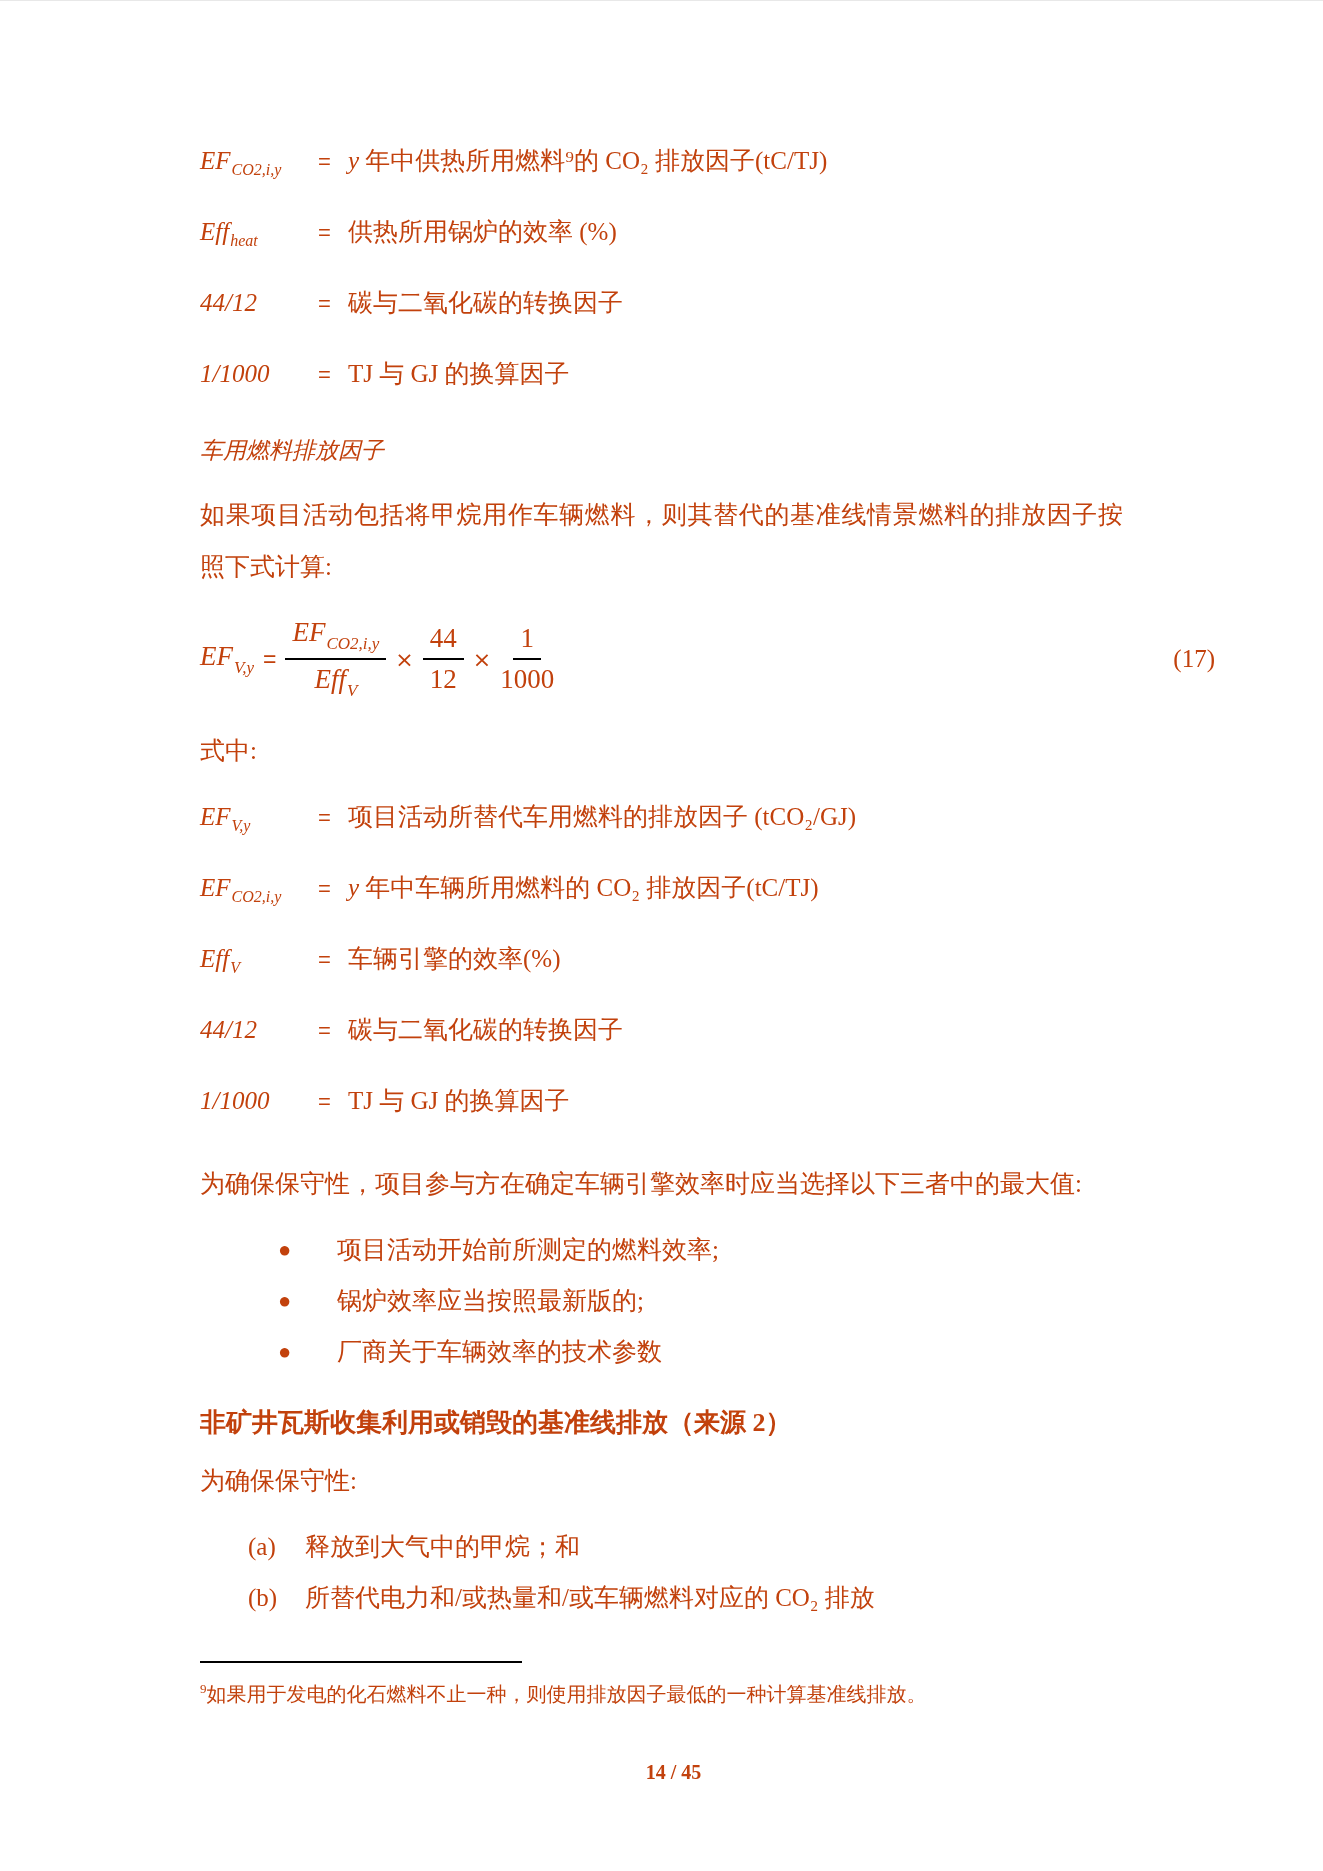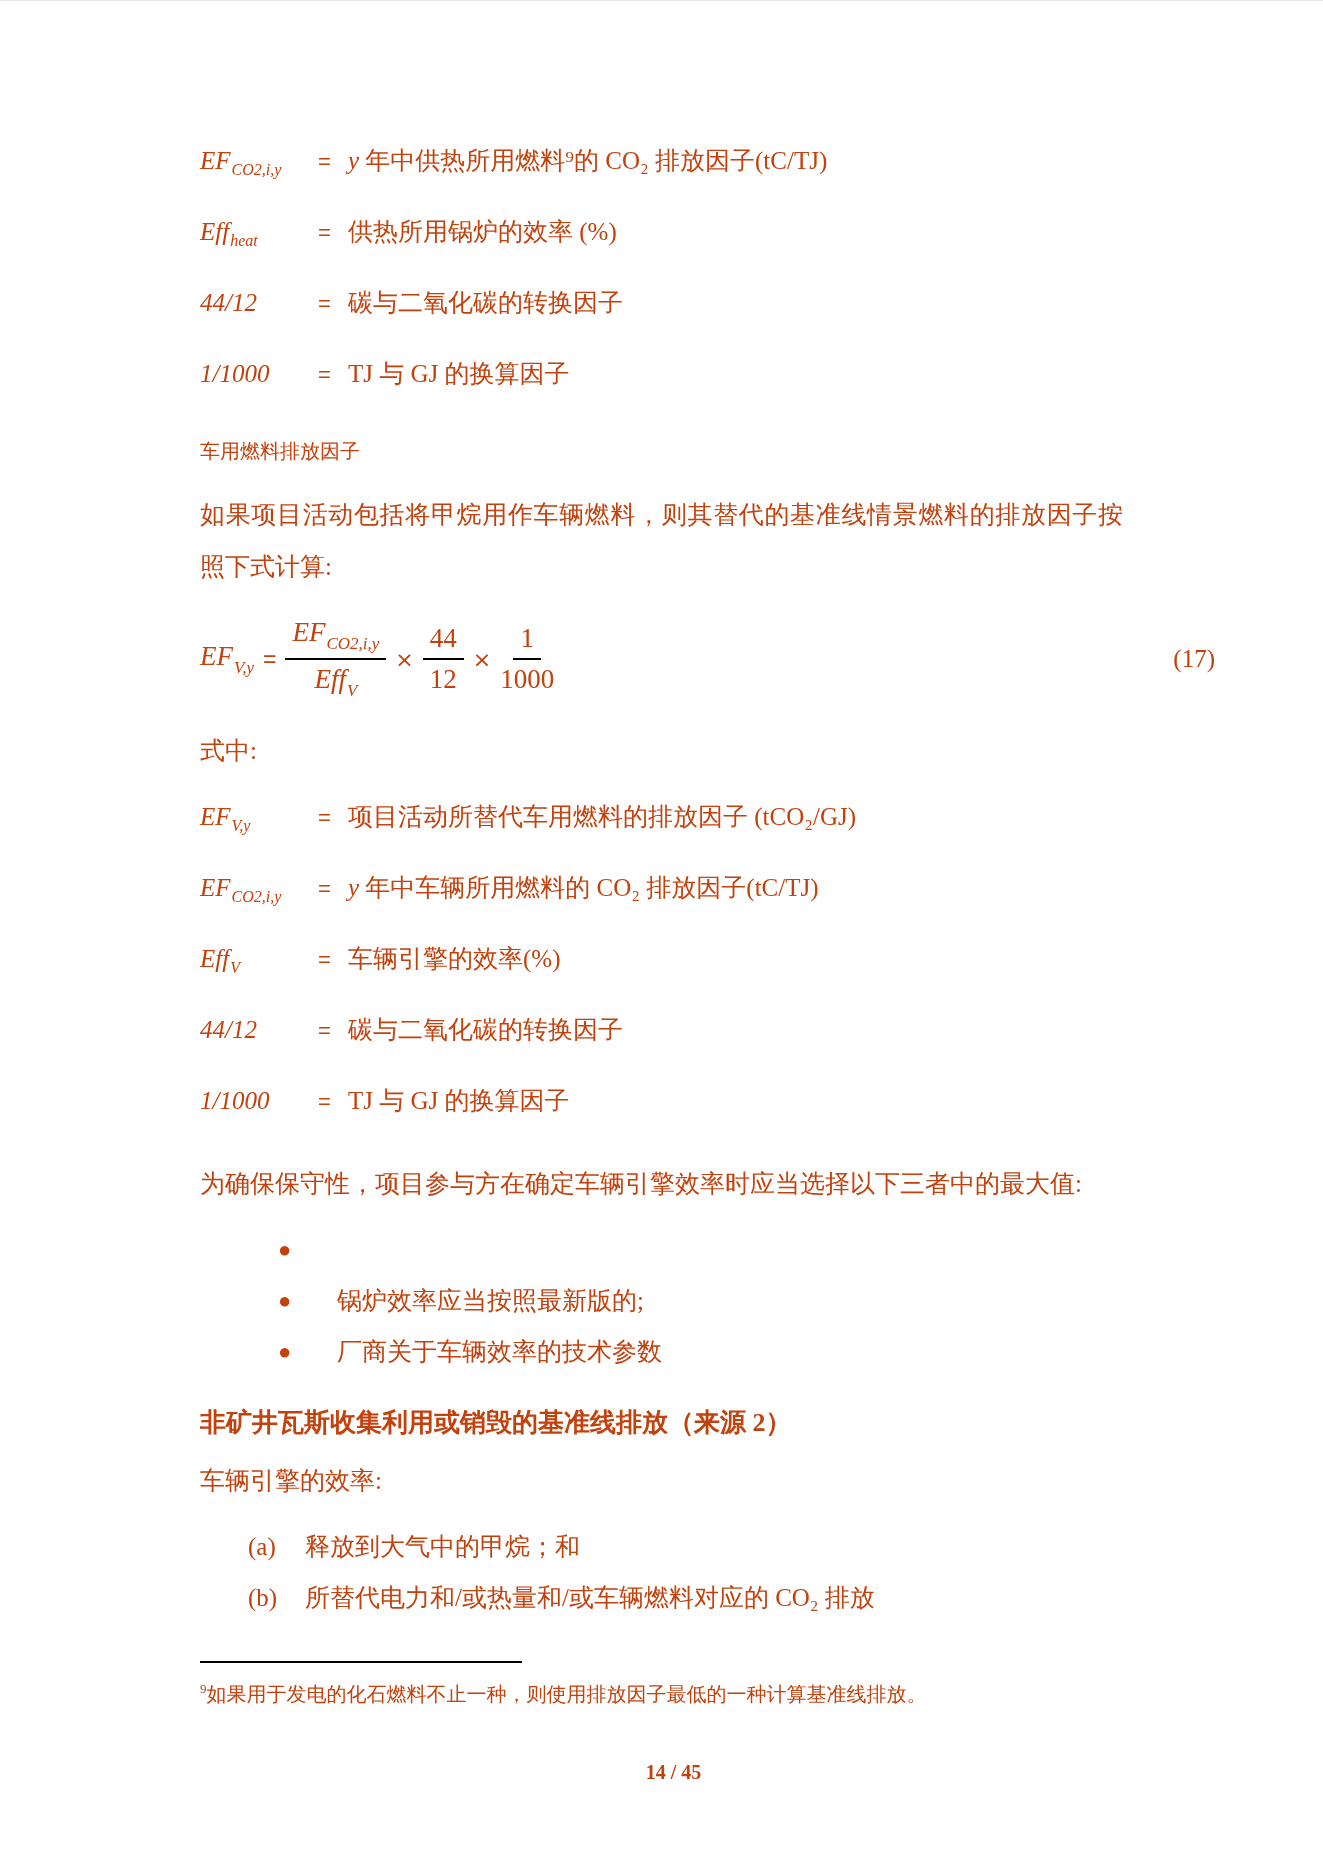--- a/index.html
+++ b/index.html
@@ -20,21 +20,21 @@
   
   .def-list{margin:0;}
   .def-row{display:flex;align-items:baseline;margin:0 0 35px 0;font-size:25px;line-height:27px;}
   .def-term{flex:none;width:118px;font-style:italic;}
   .def-term .tsub{font-size:16px;vertical-align:-6px;margin-left:1px;}
   .def-eq{flex:none;width:30px;font-size:22px;font-family:"Liberation Sans","DejaVu Sans",sans-serif;}
   .def-desc{flex:1;}
   .lead-it{font-style:italic;}
   
   .para{font-size:25px;line-height:52px;margin:14px 0 14px 0;text-align:justify;}
-  .subheading-italic{font-size:20px;line-height:40px;margin:22px 0 18px 0;}
+  .subheading-italic{font-style:italic;font-size:23px;line-height:40px;margin:22px 0 18px 0;}
   .heading-bold{font-weight:bold;font-size:26px;line-height:40px;margin:26px 0 12px 0;}
   
   .equation-row{display:flex;align-items:center;min-height:104px;margin:12px 0 6px 0;}
   .equation{display:flex;align-items:center;gap:9px;font-size:27px;}
   .it{font-style:italic;}
   .esub{font-size:17px;font-style:italic;vertical-align:-8px;margin-left:1px;}
   .frac{display:inline-flex;flex-direction:column;align-items:center;}
   .frac .num{border-bottom:2px solid #000;padding:0 7px 4px 7px;}
   .frac .den{padding-top:4px;}
   .times{font-size:22px;font-family:"DejaVu Sans",sans-serif;}
@@ -141,34 +141,35 @@
         <span class="def-eq">=</span>
         <span class="def-desc"><span class="lead-it"></span><span>TJ 与 GJ 的换算因子</span></span>
       </div>
     </div>
 
     <p class="para">为确保保守性，项目参与方在确定车辆引擎效率时应当选择以下三者中的最大值:</p>
 
     <ul class="bullet-list">
       <li class="bullet-item">
         <span class="bullet-dot">●</span>
+        <span>项目活动开始前所测定的燃料效率;</span>
       </li>
       <li class="bullet-item">
         <span class="bullet-dot">●</span>
         <span>锅炉效率应当按照最新版的;</span>
       </li>
       <li class="bullet-item">
         <span class="bullet-dot">●</span>
         <span>厂商关于车辆效率的技术参数</span>
       </li>
     </ul>
 
     <div class="heading-bold">非矿井瓦斯收集利用或销毁的基准线排放（来源 2）</div>
 
-    <p class="para" style="margin-top:6px">车辆引擎的效率:</p>
+    <p class="para" style="margin-top:6px">为确保保守性:</p>
 
     <ul class="lettered-list">
       <li class="lettered-item">
         <span class="lettered-mark">(a)</span>
         <span>释放到大气中的甲烷；和</span>
       </li>
       <li class="lettered-item">
         <span class="lettered-mark">(b)</span>
         <span>所替代电力和/或热量和/或车辆燃料对应的 CO₂ 排放</span>
       </li>

